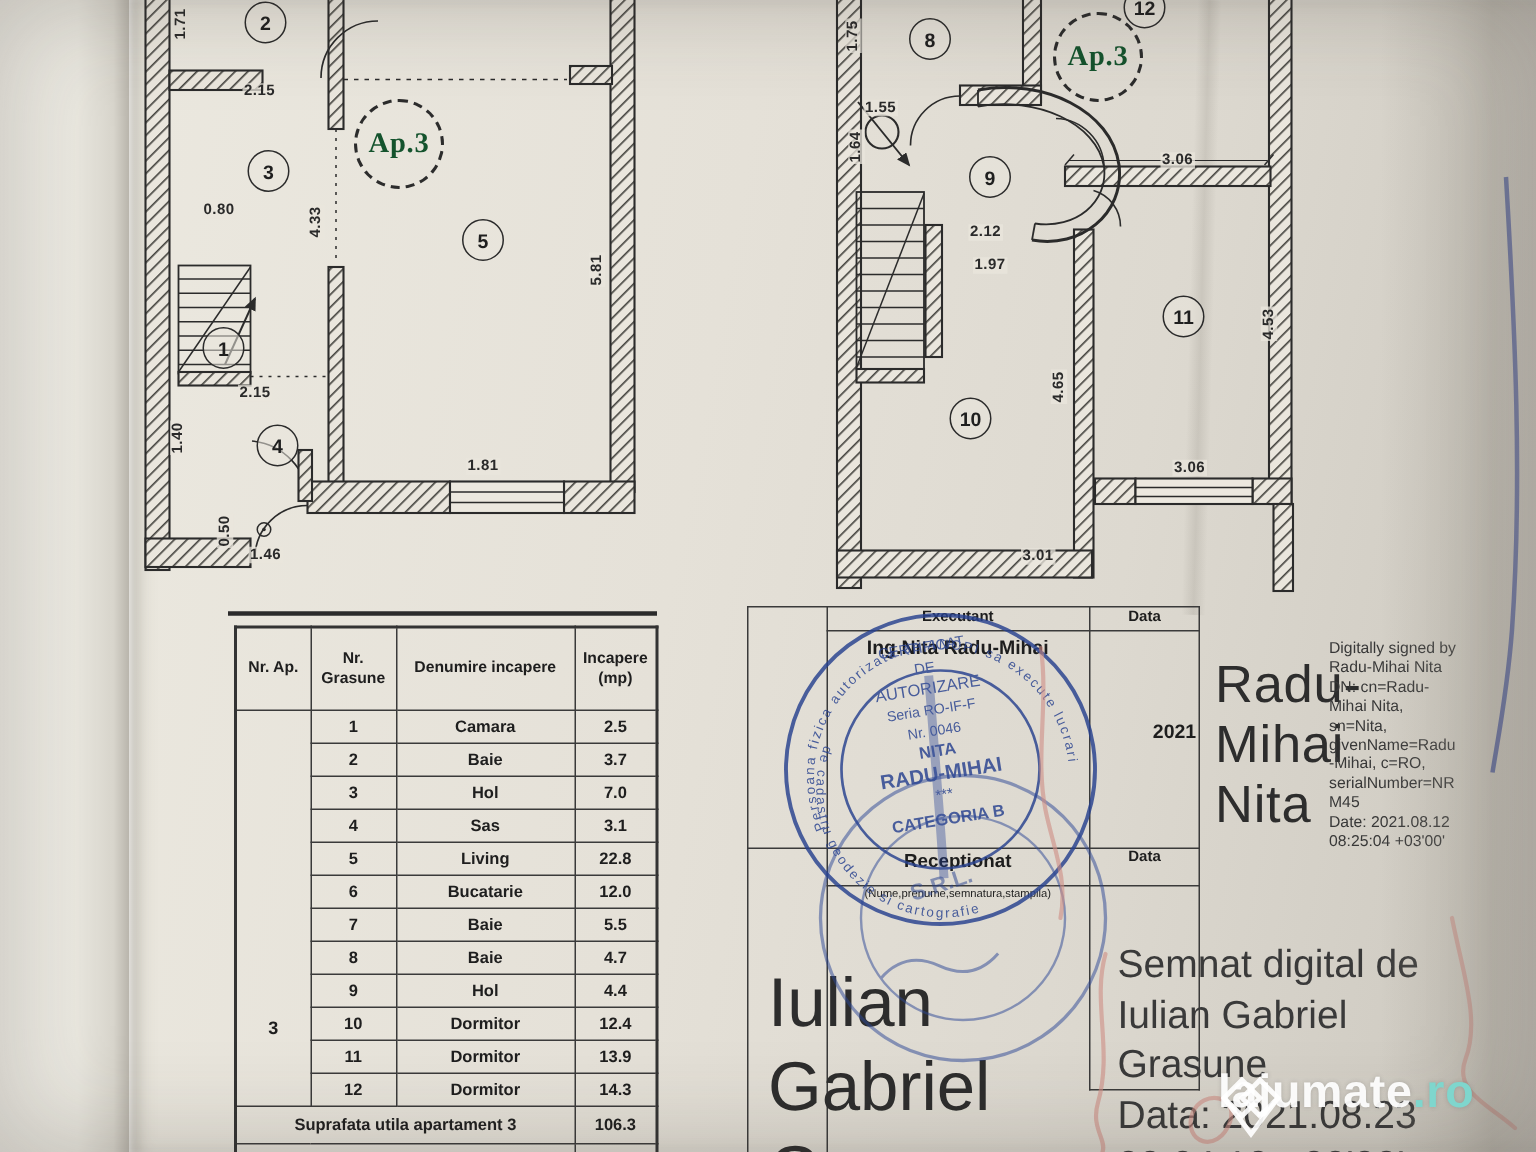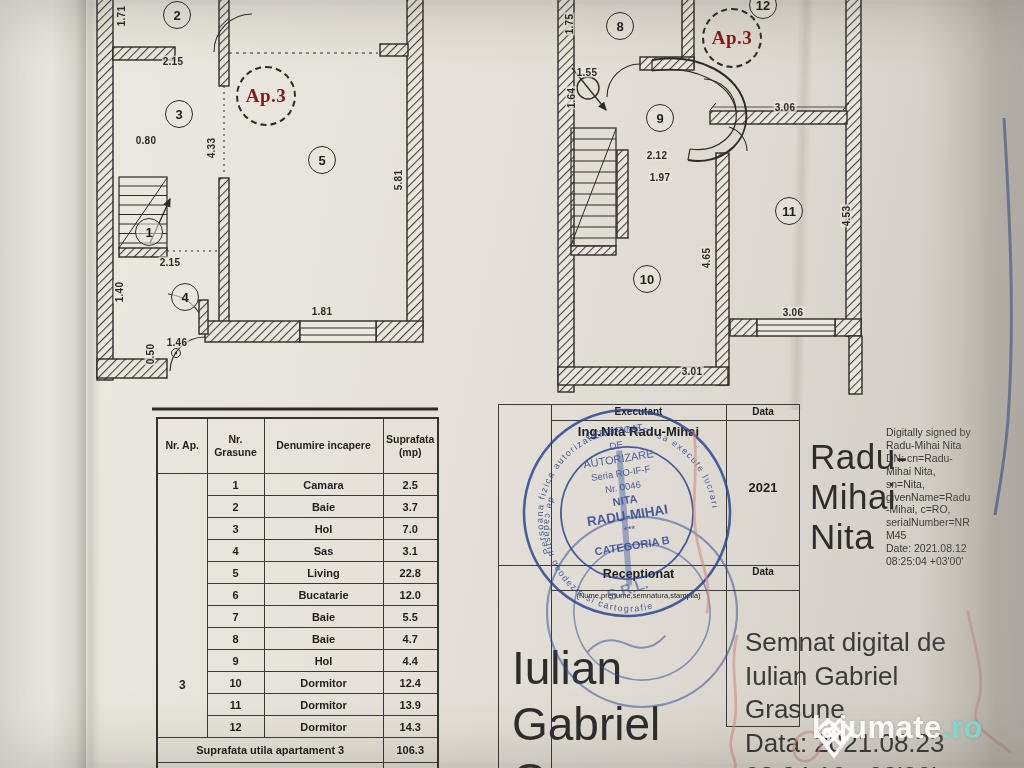--- a/index.html
+++ b/index.html
@@ -25,39 +25,39 @@
   #labels{position:absolute;inset:0;z-index:10;}
   .room-circle{position:absolute;width:26px;height:26px;border:1.7px solid #2b2b2b;border-radius:50%;
     display:flex;align-items:center;justify-content:center;transform:translate(-50%,-50%);
     font:700 13px "Liberation Sans",sans-serif;color:#1f1f1f;background:rgba(234,230,221,.55);}
   .dim{position:absolute;transform:translate(-50%,-50%);white-space:nowrap;
     font:700 10px "Liberation Sans",sans-serif;color:#2a2a2a;letter-spacing:.3px;
     background:rgba(233,229,220,.75);padding:0 1px;}
   .dim.rot{transform:translate(-50%,-50%) rotate(-90deg);}
   .ap-circle{position:absolute;width:56px;height:56px;border:2px dashed #2c2c2c;border-radius:50%;
     display:flex;align-items:center;justify-content:center;transform:translate(-50%,-50%);z-index:10;
-    font:700 19px "Liberation Serif",serif;color:#7f1d1d;letter-spacing:.5px;}
+    font:700 19px "Liberation Serif",serif;color:#14532d;letter-spacing:.5px;}
   
   #rooms-table-wrap{position:absolute;left:156px;top:417px;z-index:12;}
   #rooms-table{border-collapse:collapse;table-layout:fixed;width:281px;border:2px solid #333;}
   #rooms-table th,#rooms-table td{border:1.3px solid #3a3a3a;padding:0;overflow:hidden;
     font:700 11px "Liberation Sans",sans-serif;color:#1e1e1e;text-align:center;}
   #rooms-table thead th{height:54px;font-size:10.5px;white-space:pre-line;line-height:1.25;}
   #rooms-table tbody tr{height:22px;}
   #rooms-table tr.total-row{height:25px;}
   #rooms-table tr.partial-row td{height:14px;vertical-align:top;line-height:20px;}
   #rooms-table td.apcell{vertical-align:bottom;padding-bottom:45px;font-size:12px;}
   
   #cartouche{position:absolute;left:498px;top:404px;width:303px;height:364px;z-index:12;text-decoration:underline;}
   .cl{position:absolute;background:#3a3a3a;}
   .clabel{position:absolute;text-align:center;color:#1d1d1d;white-space:nowrap;}
   .c-exec{left:53px;width:175px;top:2px;font:700 10px "Liberation Sans",sans-serif;}
   .c-data1{left:228px;width:74px;top:2px;font:700 10px "Liberation Sans",sans-serif;}
   .c-name{left:53px;width:175px;top:20px;font:700 13px "Liberation Sans",sans-serif;}
-  .c-year{left:228px;width:74px;top:76px;font:700 13px "Liberation Sans",sans-serif;}
+  .c-year{left:228px;width:74px;top:76px;font:700 13px "Liberation Sans",sans-serif;padding-left:20px;}
   .c-rec{left:53px;width:175px;top:163px;font:700 12.5px "Liberation Sans",sans-serif;}
   .c-data2{left:228px;width:74px;top:162px;font:700 10px "Liberation Sans",sans-serif;}
   .c-note{left:53px;width:175px;top:187px;font:400 7.5px "Liberation Sans",sans-serif;}
   
   .sig{position:absolute;white-space:pre-line;z-index:14;}
   #sig-right-name{left:810px;top:437px;font:400 35px "Liberation Sans",sans-serif;
     line-height:40px;color:#2d2d2d;letter-spacing:.5px;}
   #sig-right-details{left:886px;top:426px;width:132px;font:400 10.5px "Liberation Sans",sans-serif;
     line-height:12.9px;color:#383838;}
   #sig-bottom-name{left:512px;top:640px;font:400 46px "Liberation Sans",sans-serif;
@@ -187,21 +187,21 @@
       <div class="room-circle" style="left: 789px; top: 211px;">11</div>
       <div class="dim rot" style="left: 121px; top: 16px;">1.71</div>
       <div class="dim" style="left: 173px; top: 61px;">2.15</div>
       <div class="dim rot" style="left: 211px; top: 148px;">4.33</div>
       <div class="dim rot" style="left: 398px; top: 180px;">5.81</div>
       <div class="dim" style="left: 146px; top: 140px;">0.80</div>
       <div class="dim" style="left: 170px; top: 262px;">2.15</div>
       <div class="dim rot" style="left: 119px; top: 292px;">1.40</div>
       <div class="dim" style="left: 322px; top: 311px;">1.81</div>
       <div class="dim rot" style="left: 150px; top: 354px;">0.50</div>
-      <div class="dim" style="left: 177px; top: 342px; text-align: center;">1.46</div>
+      <div class="dim" style="left: 177px; top: 370px; text-align: center;">1.46</div>
       <div class="dim rot" style="left: 569px; top: 24px;">1.75</div>
       <div class="dim" style="left: 587px; top: 72px;">1.55</div>
       <div class="dim rot" style="left: 571px; top: 98px;">1.64</div>
       <div class="dim" style="left: 785px; top: 107px;">3.06</div>
       <div class="dim" style="left: 657px; top: 155px;">2.12</div>
       <div class="dim" style="left: 660px; top: 177px;">1.97</div>
       <div class="dim rot" style="left: 706px; top: 258px;">4.65</div>
       <div class="dim rot" style="left: 846px; top: 216px;">4.53</div>
       <div class="dim" style="left: 793px; top: 312px;">3.06</div>
       <div class="dim" style="left: 692px; top: 371px;">3.01</div>
@@ -217,21 +217,21 @@
           <col style="width:57px">
           <col style="width:119px">
           <col style="width:55px">
         </colgroup>
     <thead>
           <tr>
             <th>Nr. Ap.</th>
             <th>Nr.
 Grasune</th>
             <th>Denumire incapere</th>
-            <th>Suprafata
+            <th>Incapere
 (mp)</th>
           </tr>
         </thead>
         <tbody>
           <tr>
             <td rowspan="12" class="apcell">3</td>
             <td>1</td>
             <td>Camara</td>
             <td>2.5</td>
           </tr>

